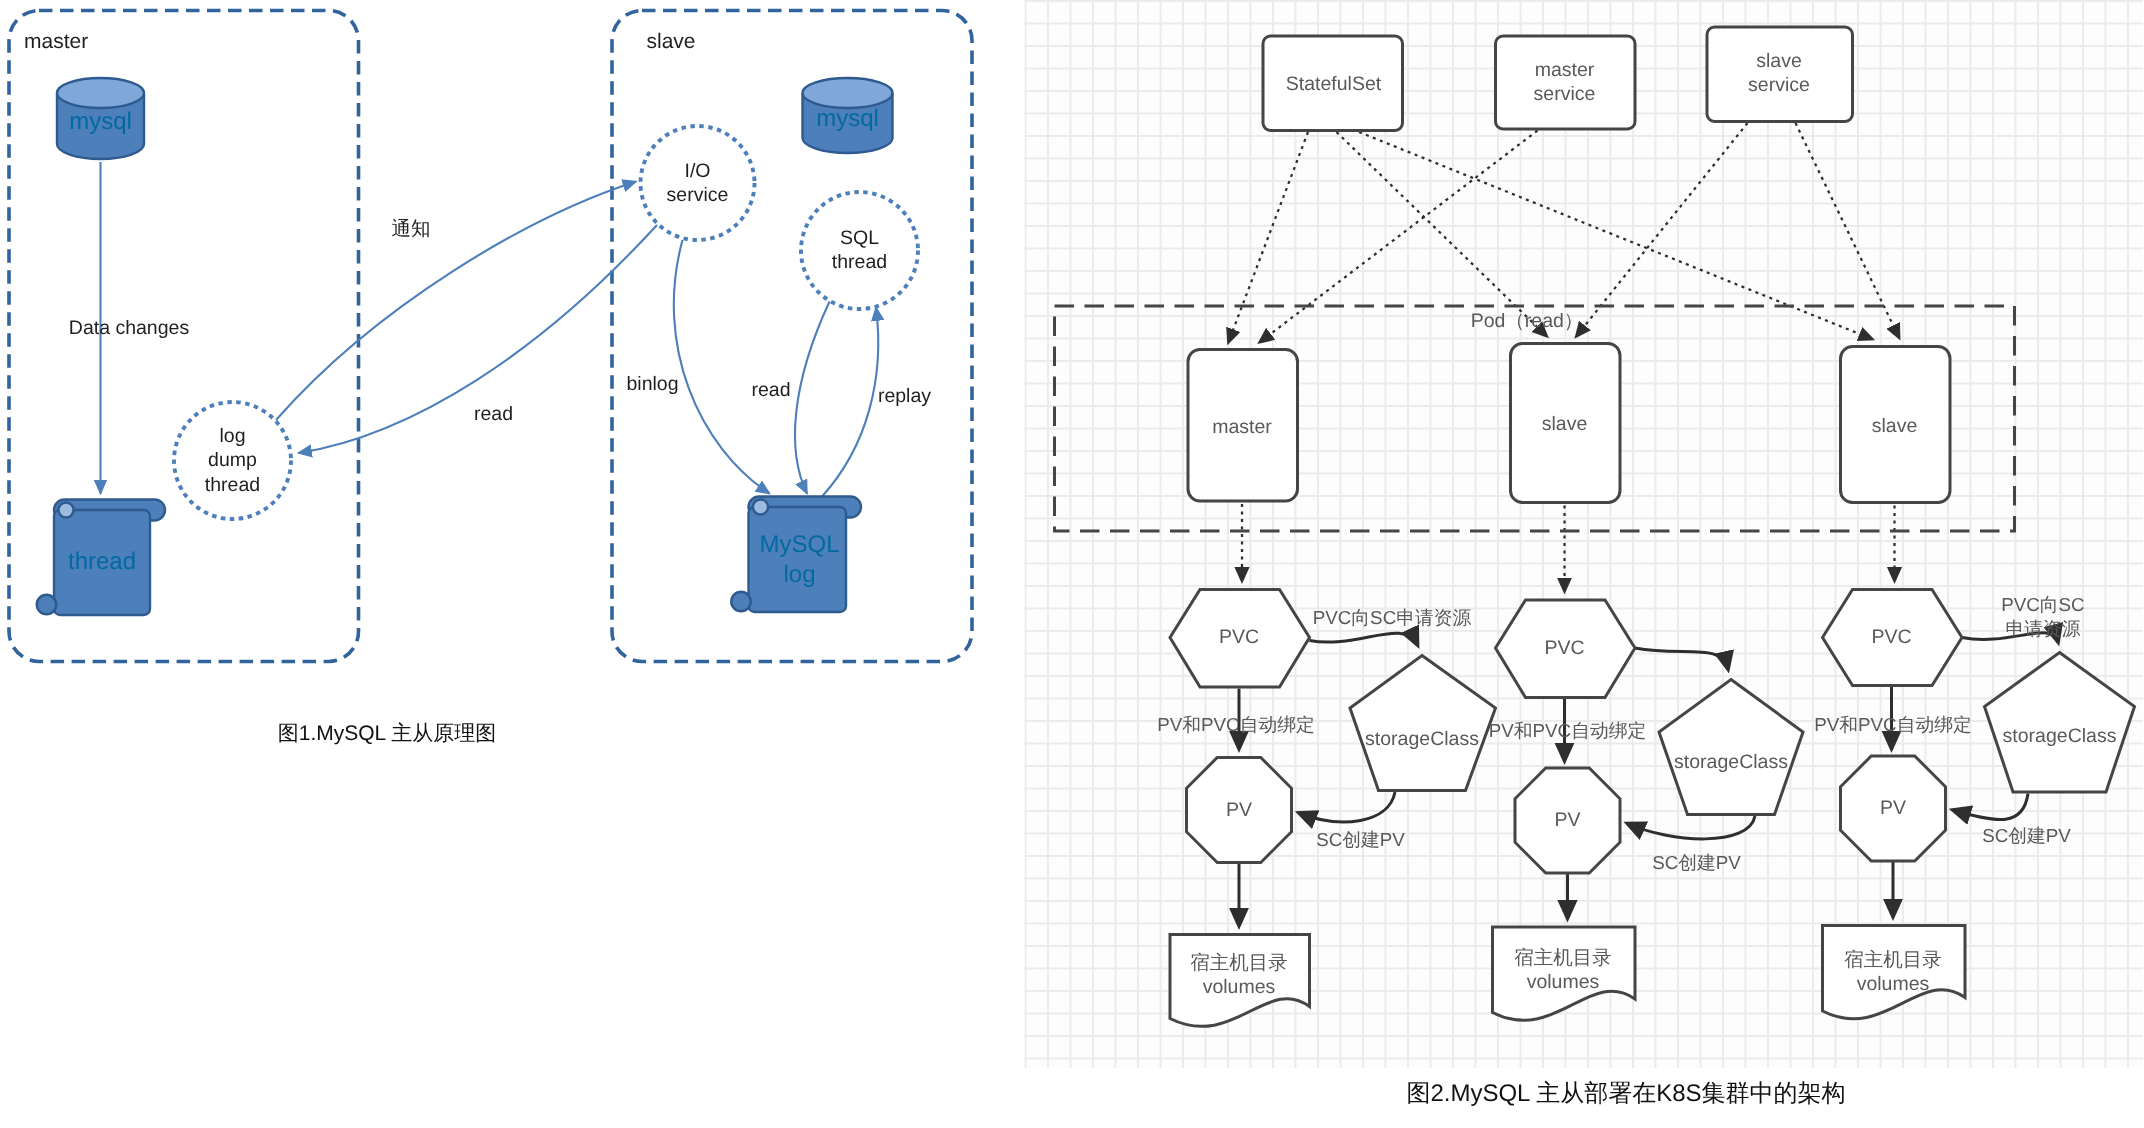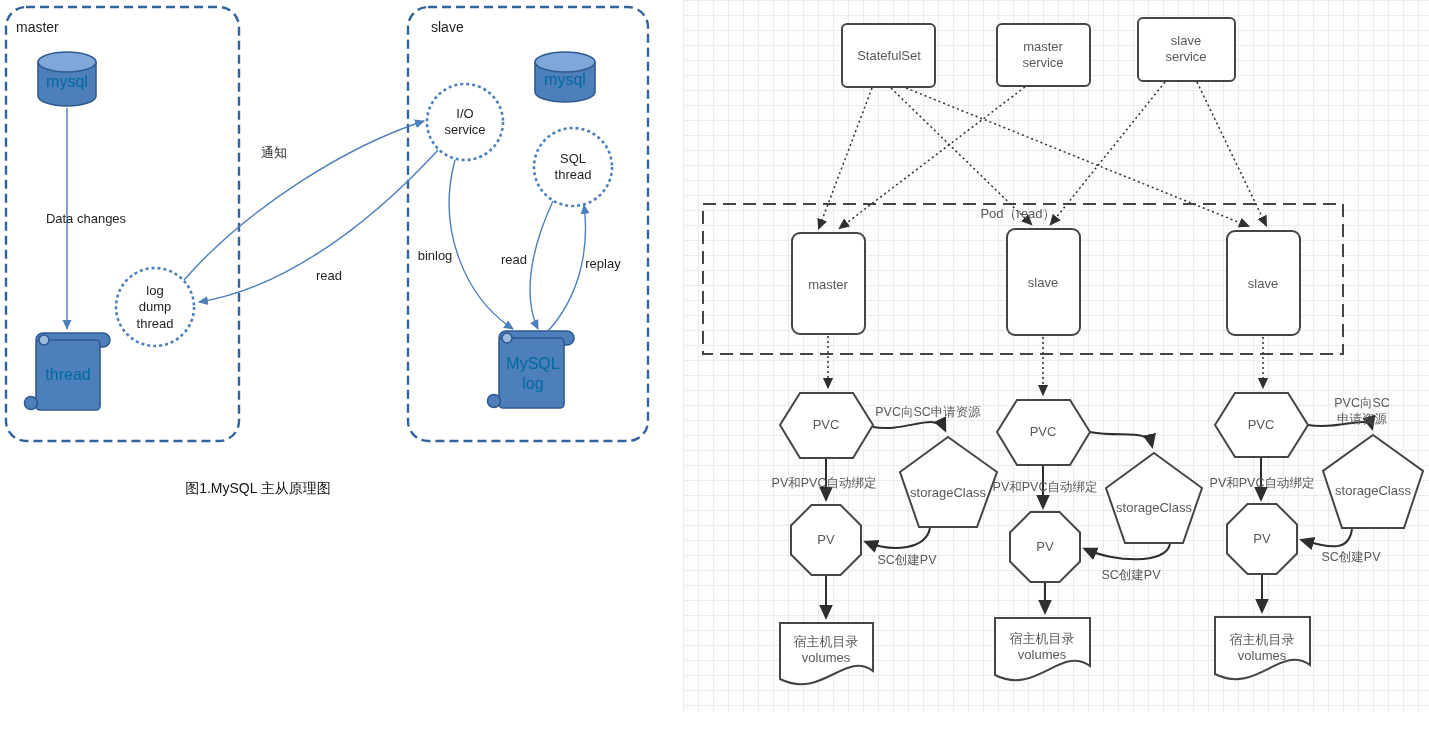--- a/index.html
+++ b/index.html
@@ -199,13 +199,14 @@
 
   <div class="lbl gray" style="left:1261px;top:425px">PVC</div>
   <div class="lbl gray" style="left:1373px;top:491px">storageClass</div>
   <div class="lbl gray" style="left:1262px;top:539px">PV</div>
   <div class="lbl gray" style="left:1262px;top:648px">宿主机目录
 volumes</div>
   <div class="lbl gray small" style="left:1362px;top:412px">PVC向SC申请资源</div>
   <div class="lbl gray small" style="left:1262px;top:484px">PV和PVC自动绑定</div>
   <div class="lbl gray small" style="left:1351px;top:558px">SC创建PV</div>
 
+  <div class="lbl cap2" style="left:1084px;top:730px">图2.MySQL 主从部署在K8S集群中的架构</div>
 </div>
 
 </body></html>

